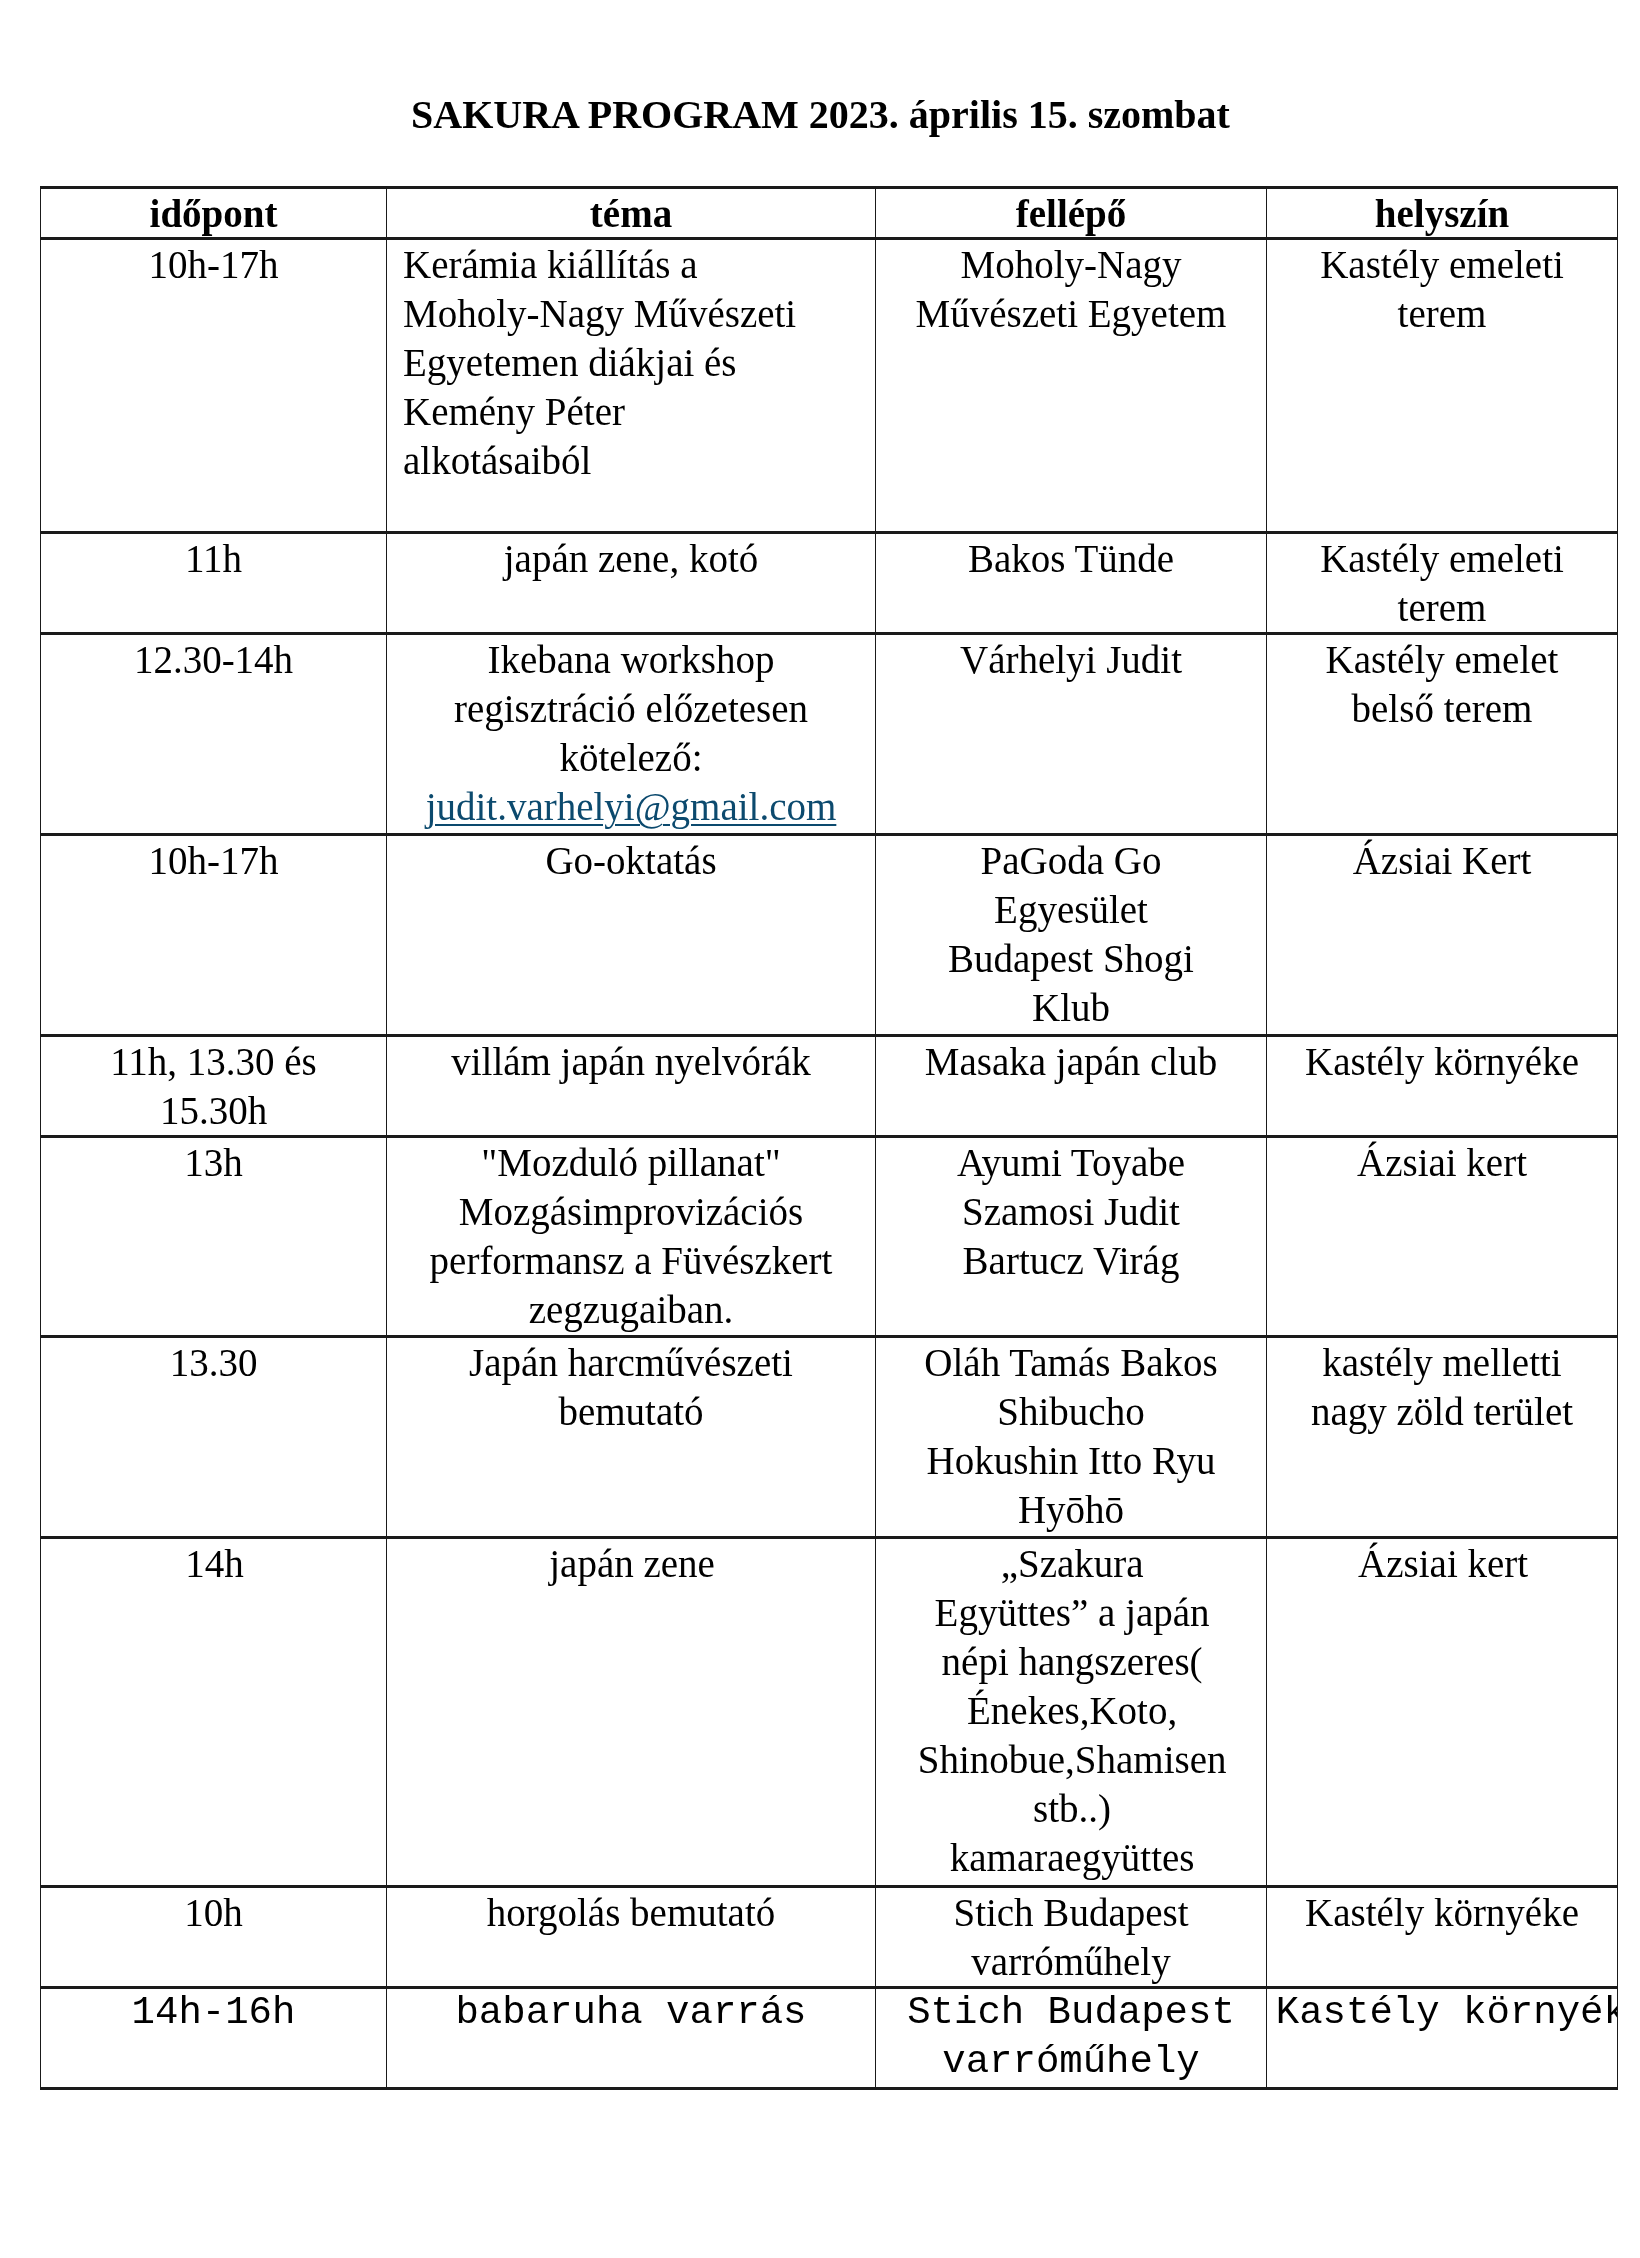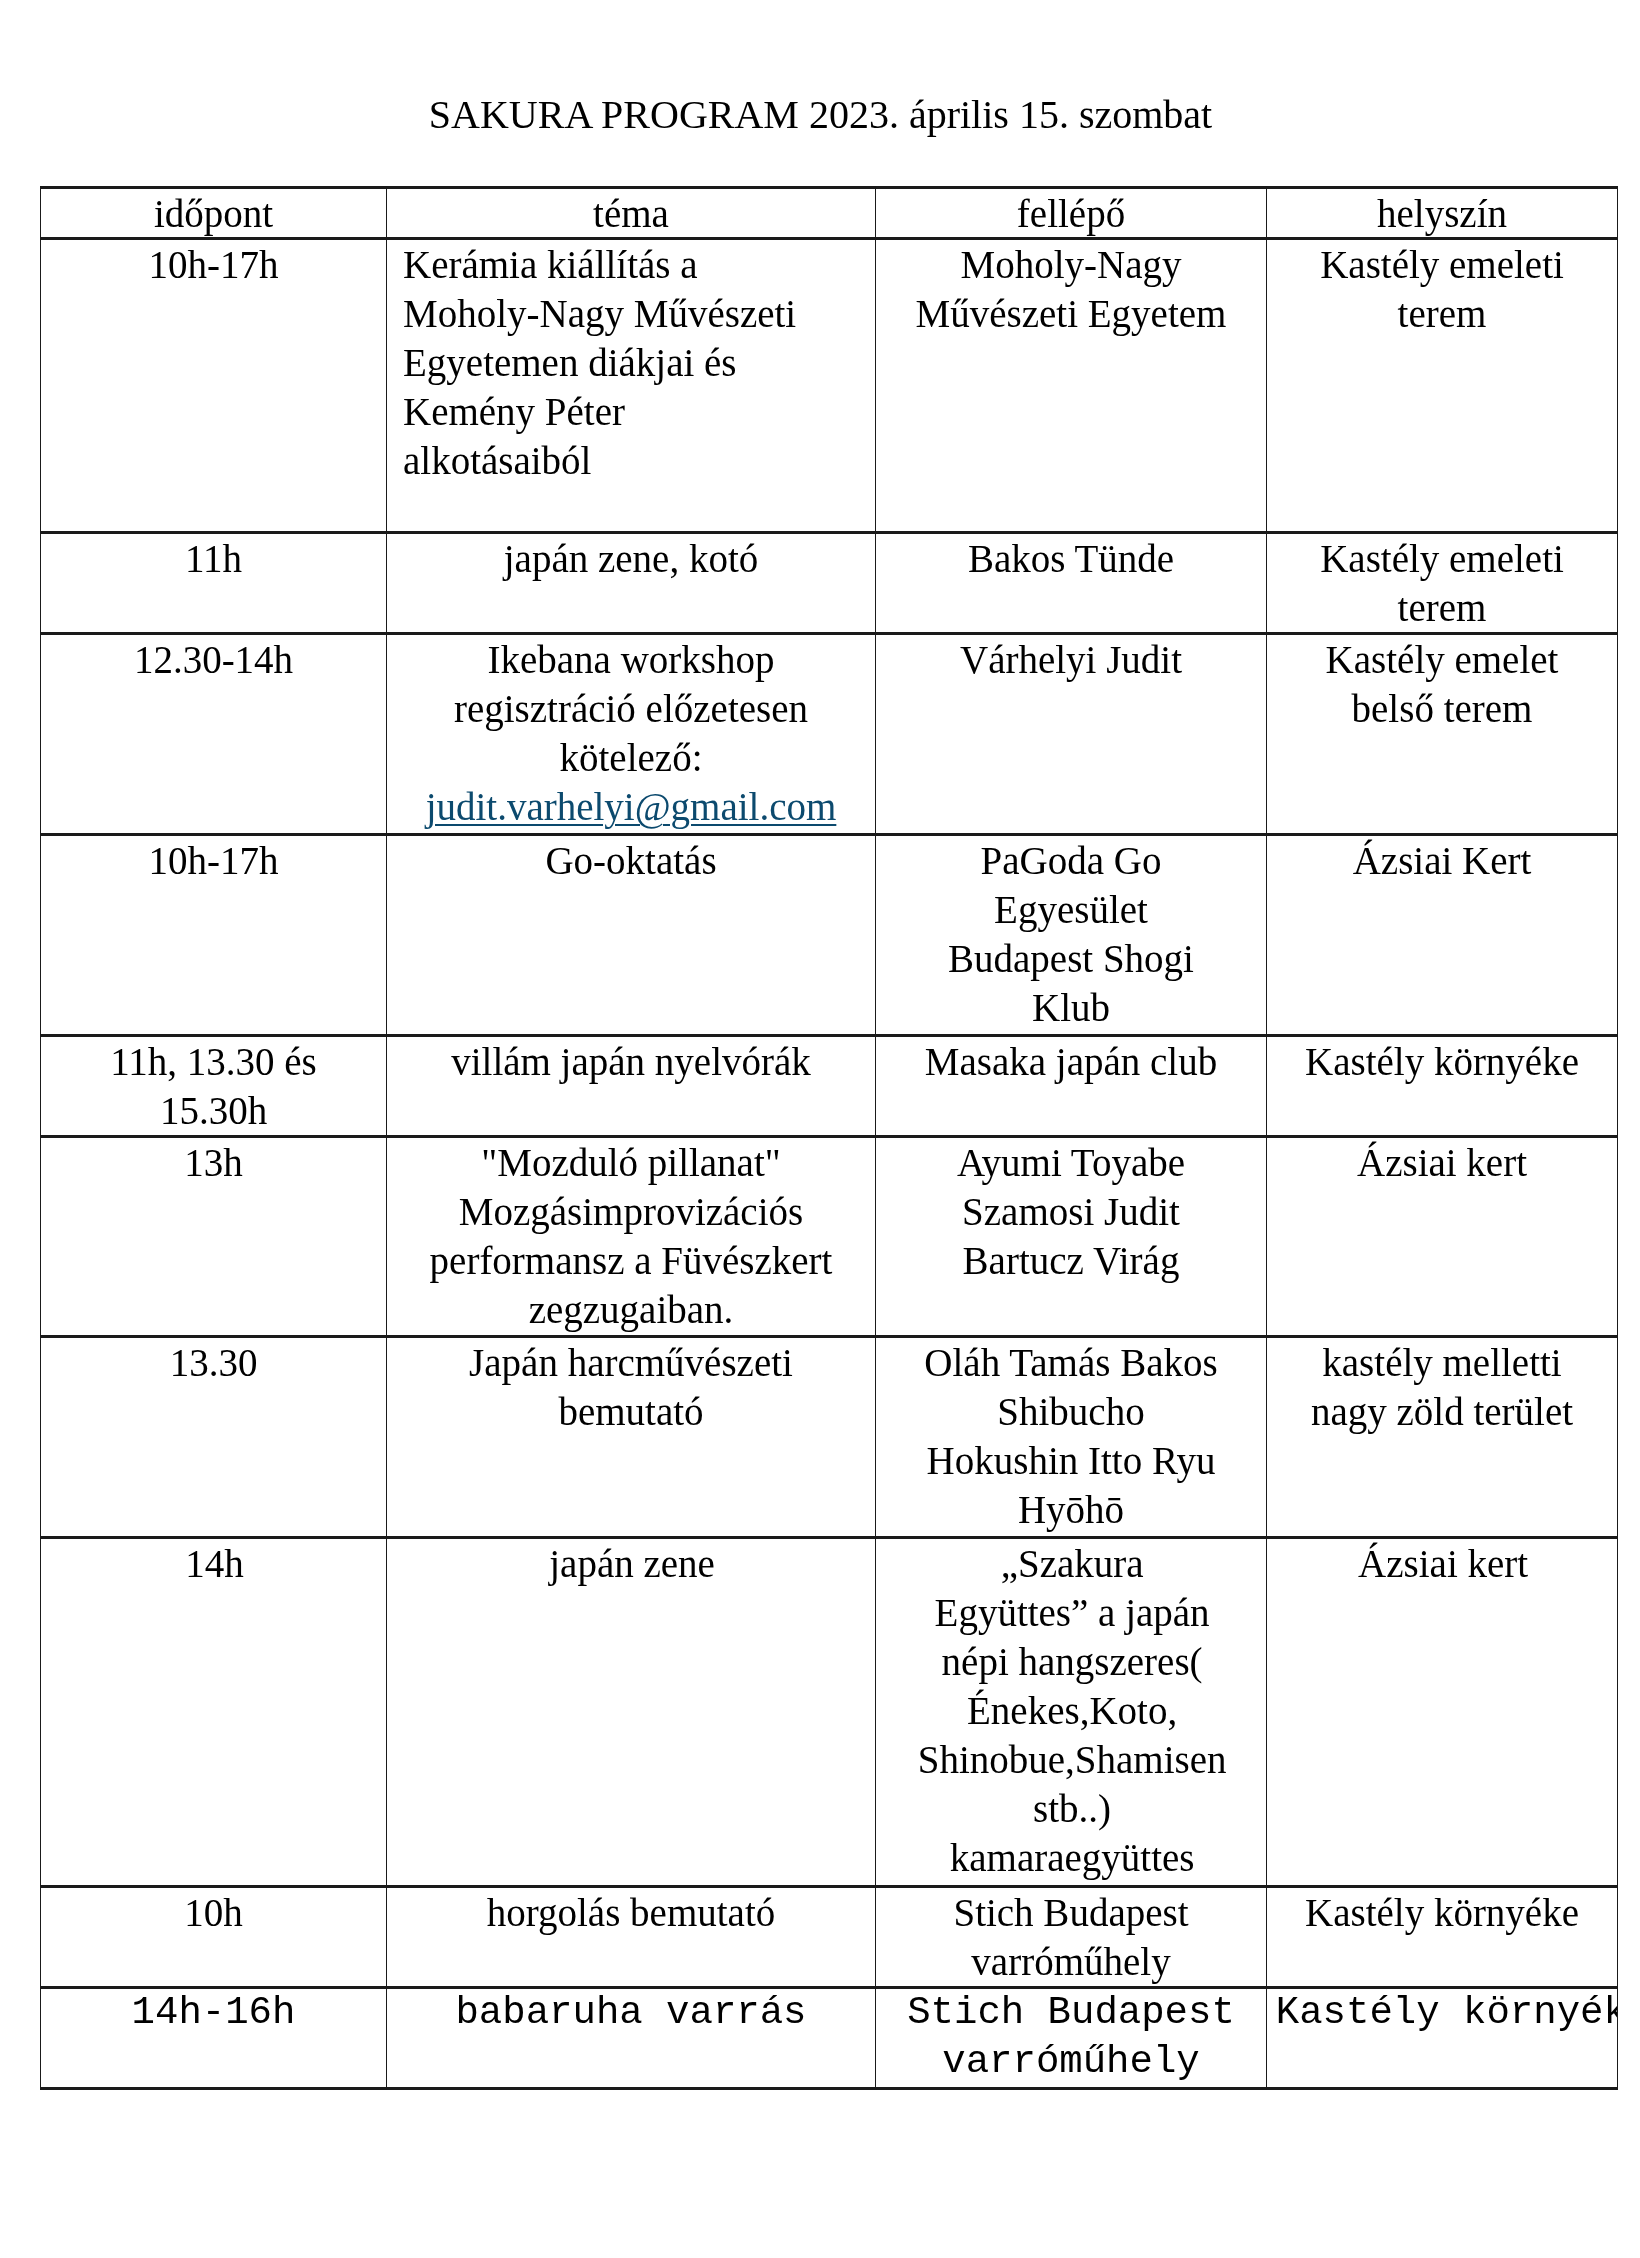--- a/index.html
+++ b/index.html
@@ -16,21 +16,21 @@
       color: #000000;
     }
     .title {
       position: absolute;
       left: 0;
       width: 1641px;
       top: 90px;
       text-align: center;
       font-size: 40px;
       line-height: 49px;
-      font-weight: normal;
+      font-weight: bold;
       margin: 0;
     }
     table.program {
       position: absolute;
       left: 40px;
       top: 186px;
       width: 1577px;
       border-collapse: collapse;
       table-layout: fixed;
     }
@@ -46,21 +46,21 @@
       border-bottom: 3.5px solid #1a1a1a;
       vertical-align: top;
       text-align: center;
       padding: 0 8.8px;
       font-size: 39px;
       line-height: 49px;
       overflow: hidden;
       word-wrap: break-word;
     }
     table.program th {
-      font-weight: normal;
+      font-weight: bold;
       height: 46px;
       padding-top: 1.8px;
       line-height: 46px;
       text-align: center;
     }
     table.program td { padding-top: 0px; }
     table.program td.left { text-align: left; padding-left: 16px; }
     tr.r1 td { height: 291px; }
     tr.r2 td { height: 98px; }
     tr.r3 td { height: 96px; }

